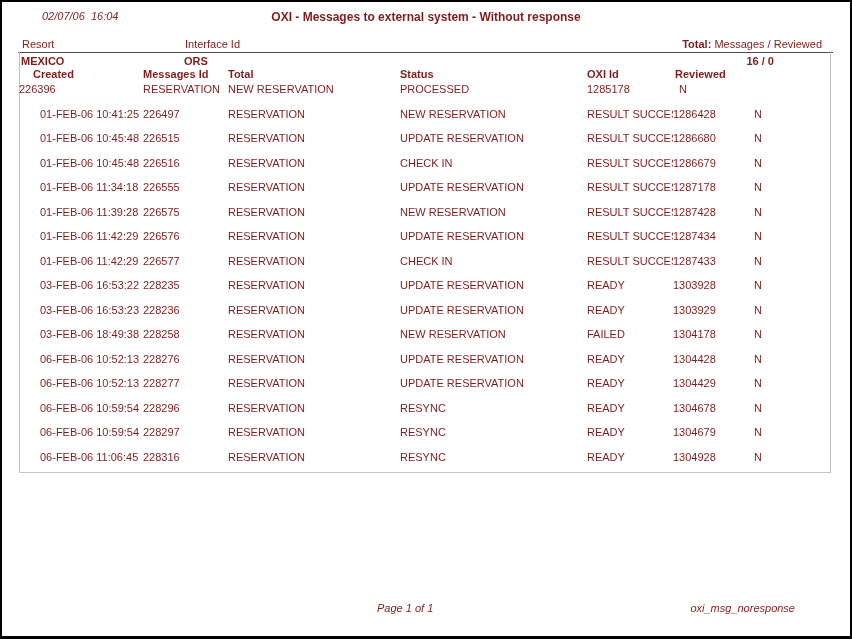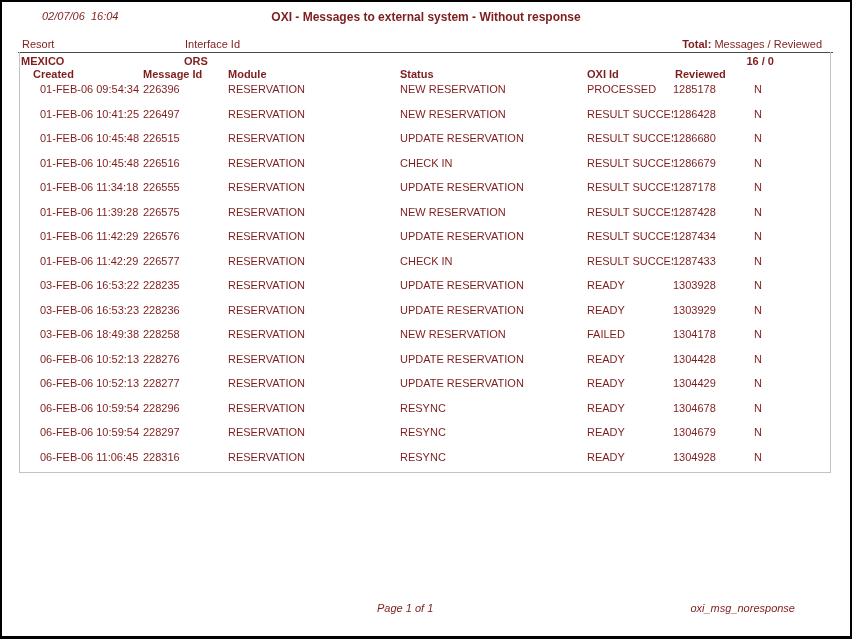--- a/index.html
+++ b/index.html
@@ -86,30 +86,29 @@
   <div class="tablebox"></div>
 
   <div class="group">
     <span class="group-resort">MEXICO</span>
     <span class="group-iface">ORS</span>
     <span class="group-total">16 / 0</span>
   </div>
 
   <div class="theader grid7" id="table-header">
       <div class="cell c0">Created</div>
-      <div class="cell c1">Message Id</div>
-      <div class="cell c2">Module</div>
+      <div class="cell c1">Messages Id</div>
+      <div class="cell c2">Total</div>
       <div class="cell c4">Status</div>
       <div class="cell c5">OXI Id</div>
       <div class="cell c6">Reviewed</div>
     </div>
 
   <div class="tbody" id="table-body">
       <div class="trow grid7">
-        <div class="cell c0">01-FEB-06 09:54:34</div>
         <div class="cell c1">226396</div>
         <div class="cell c2">RESERVATION</div>
         <div class="cell c3">NEW RESERVATION</div>
         <div class="cell c4">PROCESSED</div>
         <div class="cell c5">1285178</div>
         <div class="cell c6">N</div>
       </div>
       <div class="trow grid7">
         <div class="cell c0">01-FEB-06 10:41:25</div>
         <div class="cell c1">226497</div>

